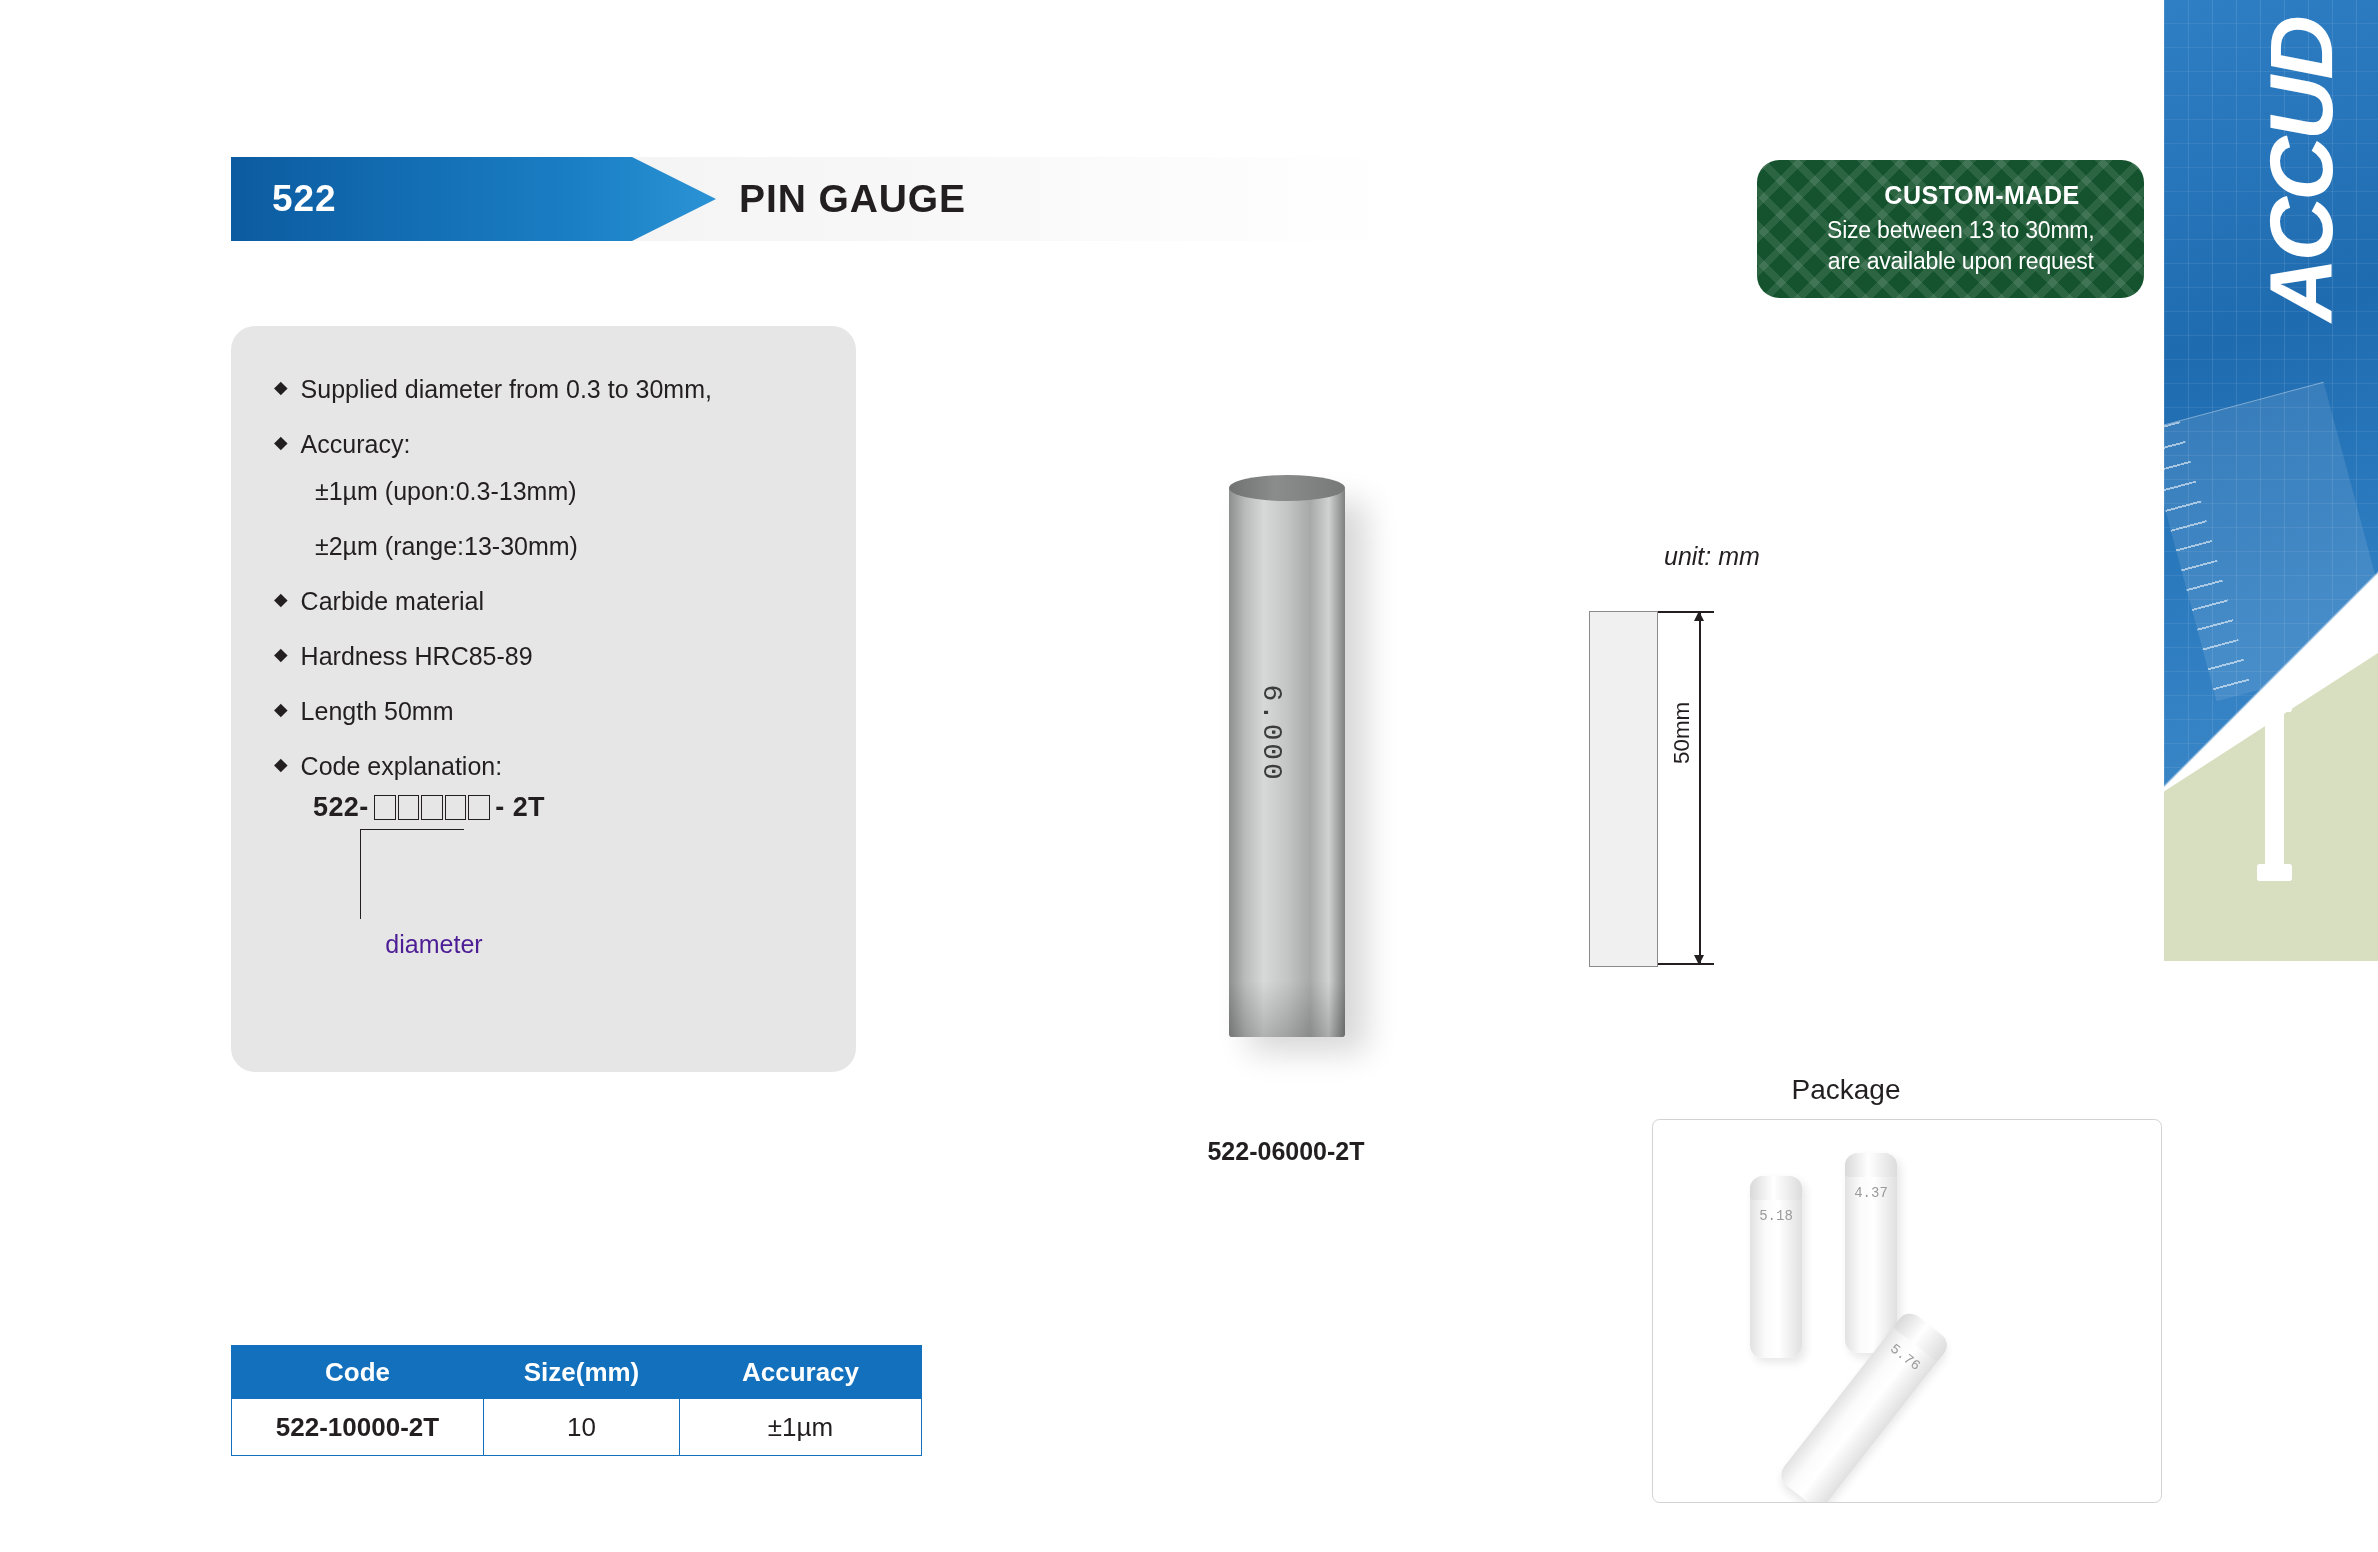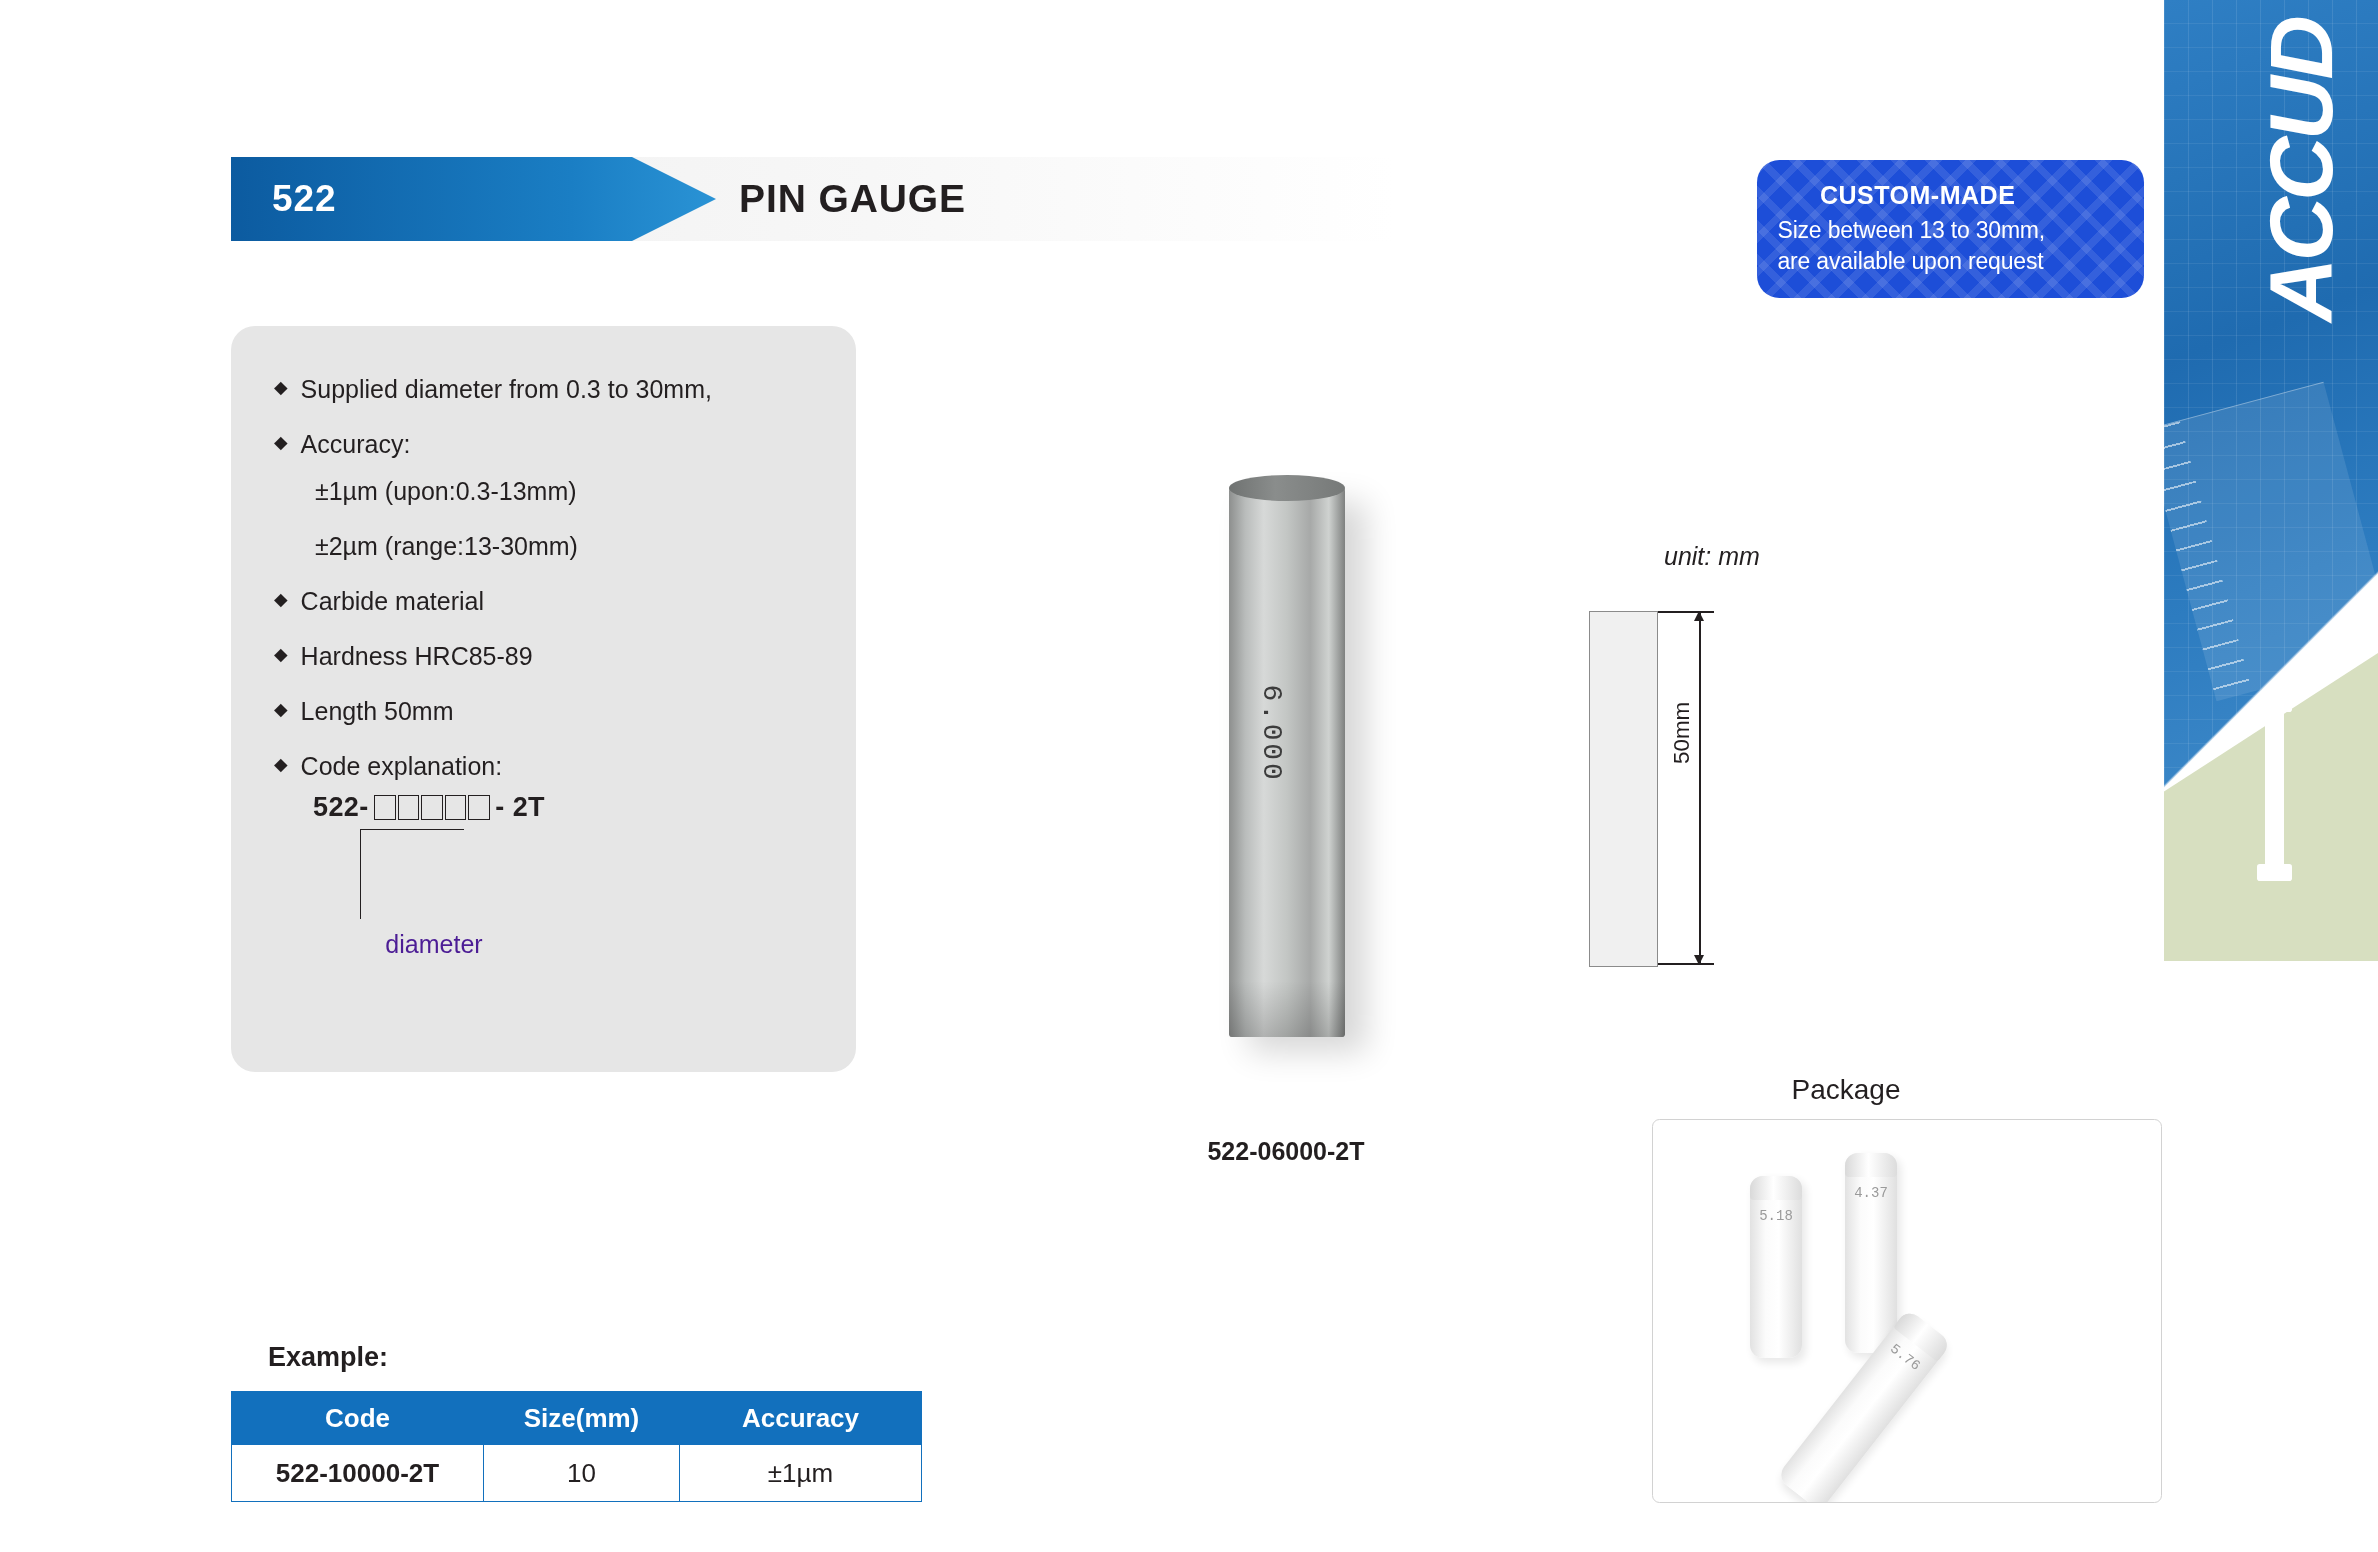--- a/index.html
+++ b/index.html
@@ -166,23 +166,24 @@
     letter-spacing: 0.9px;
   }
 
   
   .custom-badge {
     position: absolute;
     left: 1757px;
     top: 160px;
     width: 387px;
     height: 138px;
-    background: #1d4ed8;
+    background: #14532d;
     border-radius: 22.4px;
     overflow: hidden;
+    text-align: center;
   }
   .custom-badge .pattern {
     position: absolute;
     inset: 0;
     background-image:
       repeating-linear-gradient(45deg, rgba(255,255,255,0.10) 0 7.5px, transparent 7.5px 24px),
       repeating-linear-gradient(-45deg, rgba(255,255,255,0.10) 0 7.5px, transparent 7.5px 24px);
   }
   .custom-badge .title {
     position: relative;
@@ -460,21 +461,21 @@
     position: absolute;
     left: 268px;
     top: 1342px;
     font-size: 27px;
     font-weight: bold;
     color: #231f20;
   }
   .example-table {
     position: absolute;
     left: 231px;
-    top: 1391px;
+    top: 1345px;
     width: 690px;
     border-collapse: collapse;
     table-layout: fixed;
   }
   .example-table th {
     background: #1270bd;
     color: #ffffff;
     font-size: 26px;
     font-weight: bold;
     height: 50px;

